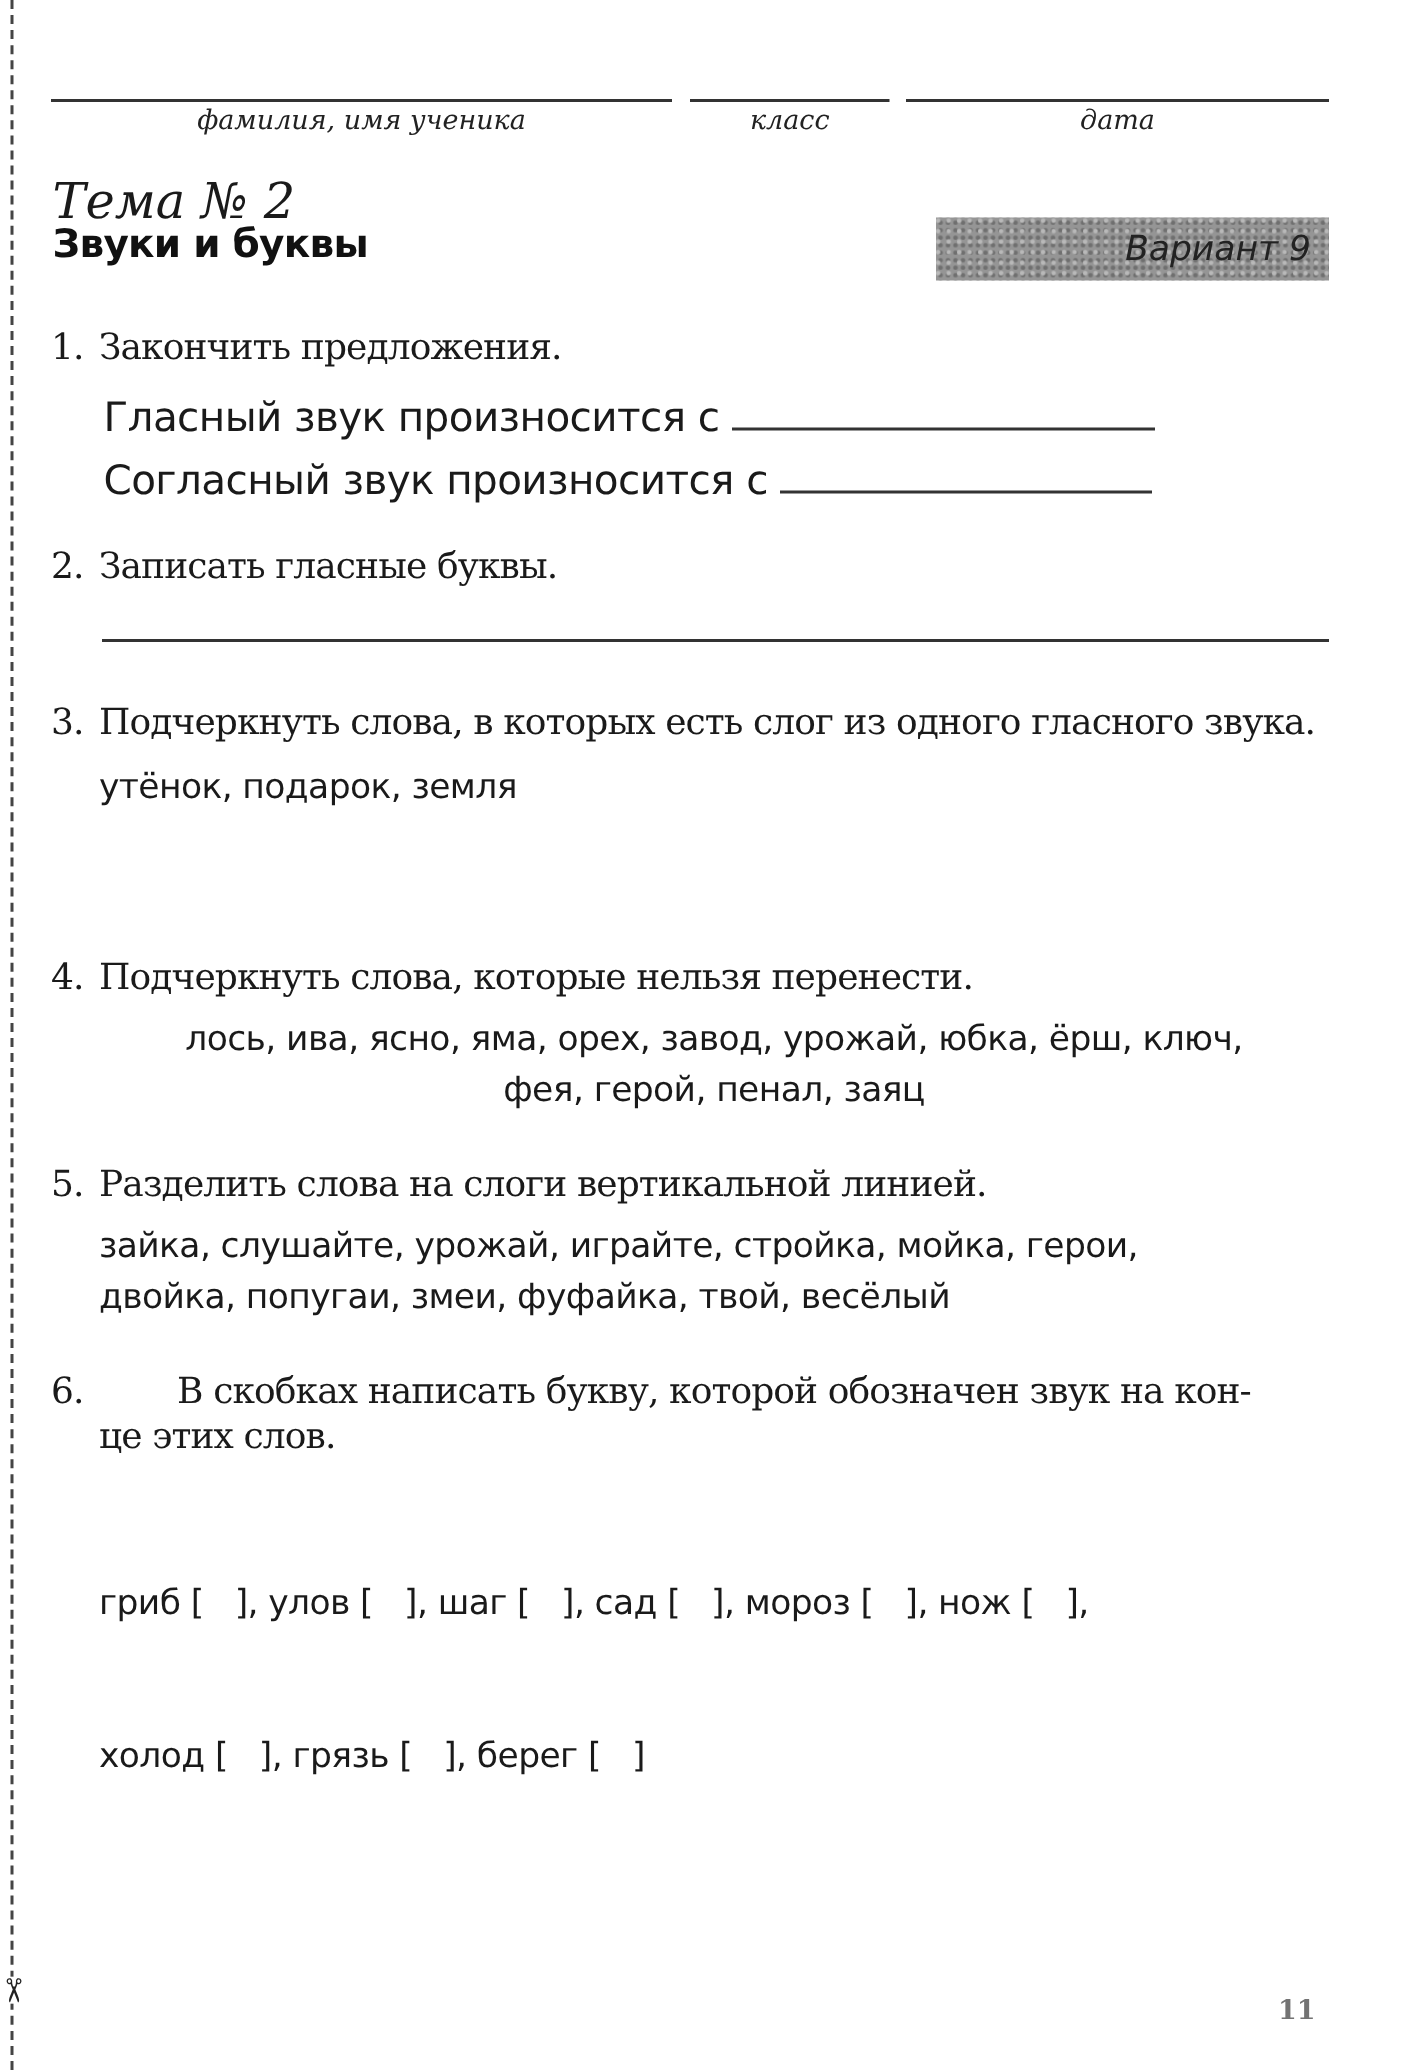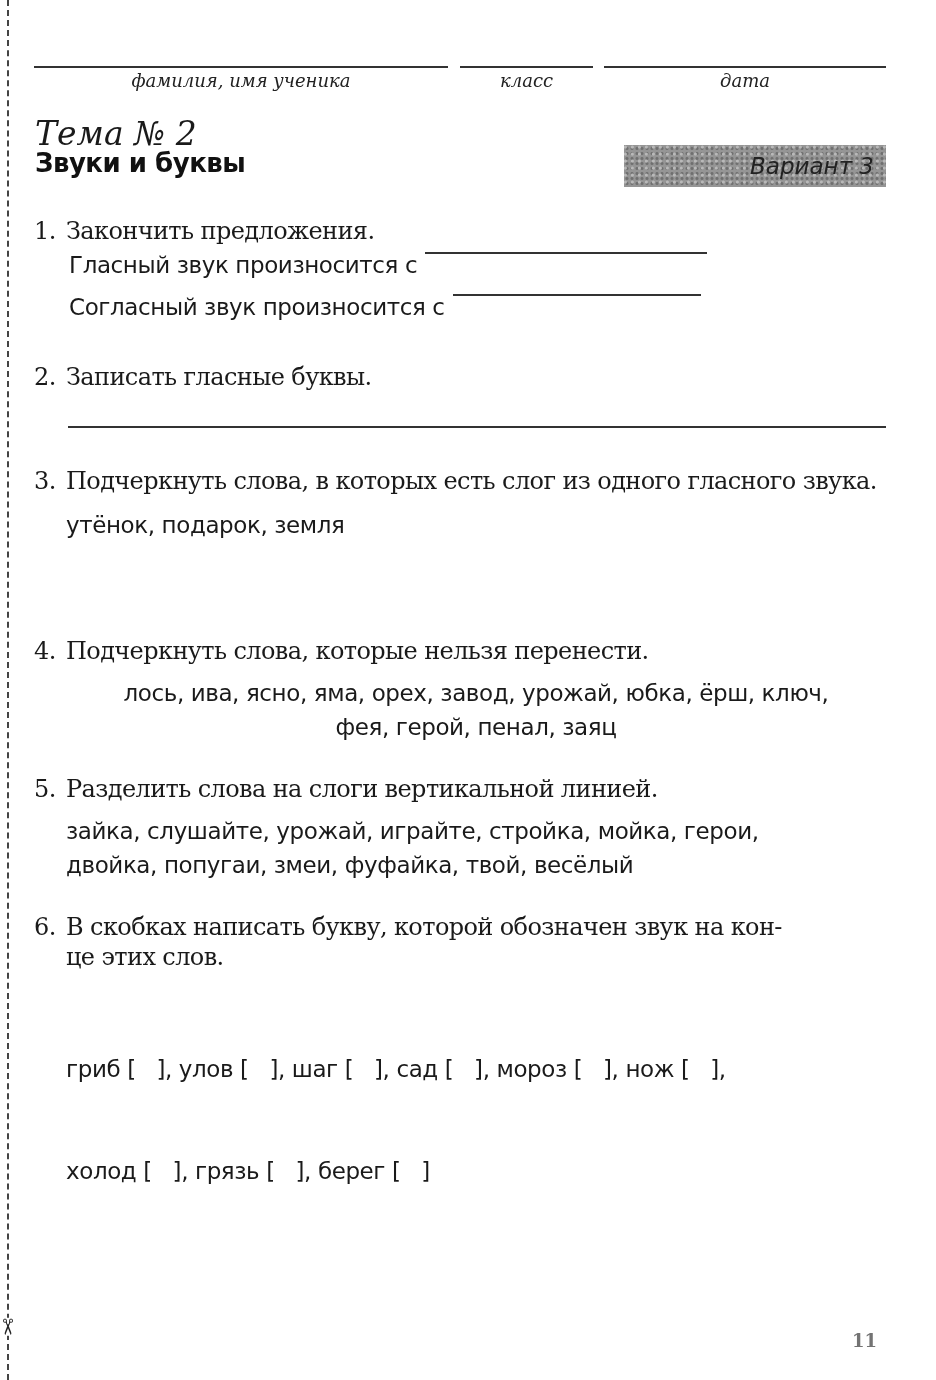--- a/index.html
+++ b/index.html
@@ -118,24 +118,24 @@
       margin-left: 32px;
       font-family: "DejaVu Sans", sans-serif;
       font-size: 23px;
       line-height: 34px;
       letter-spacing: -0.4px;
       color: #1a1a1a;
       margin-top: 12px;
     }
     .fill-line {
       display: flex;
-      align-items: flex-start;
+      align-items: flex-end;
       margin-left: 35px;
       font-family: "DejaVu Sans", sans-serif;
-      font-size: 23px;
+      font-size: 27px;
       letter-spacing: -0.4px;
       height: 42px;
     }
     .fill-line .blank {
       display: inline-block;
       border-bottom: 2px solid #333;
       height: 0;
       margin-left: 8px;
       margin-bottom: 7px;
     }
@@ -169,21 +169,21 @@
   <div class="hf cls">
     <span>класс</span>
   </div>
   <div class="hf date">
     <span>дата</span>
   </div>
 </div>
 
 <div class="topic">Тема № 2</div>
 <div class="subtitle">Звуки и буквы</div>
-<div class="variant">Вариант 3</div>
+<div class="variant">Вариант 9</div>
 
 <div class="task" style="top:216px;">
   <div class="task-title">
     <span class="task-num">1.</span>
     <span class="task-text">Закончить предложения.</span>
   </div>
   <div class="fill-line" style="margin-top:6px;">
     <span>Гласный звук произносится с</span>
     <span class="blank" style="width:282px;"></span>
   </div>
@@ -230,21 +230,21 @@
   <div class="words" style="margin-top:10px;">
     <div>зайка, слушайте, урожай, играйте, стройка, мойка, герои,</div>
     <div>двойка, попугаи, змеи, фуфайка, твой, весёлый</div>
   </div>
 </div>
 
 <div class="task" style="top:912px;">
   <div class="task-title">
     <span class="task-num">6.</span>
     <span class="task-text">
-      <span style="display:block;">В скобках написать букву, которой обозначен звук на кон-</span>
+      <span style="display:block;text-align:center;">В скобках написать букву, которой обозначен звук на кон-</span>
       <span style="display:block;">це этих слов.</span>
     </span>
   </div>
   <div class="words" style="margin-top:12px; white-space:pre;">
     <div>гриб [   ], улов [   ], шаг [   ], сад [   ], мороз [   ], нож [   ],</div>
     <div>холод [   ], грязь [   ], берег [   ]</div>
   </div>
 </div>
 
 <div class="page-number">11</div>

